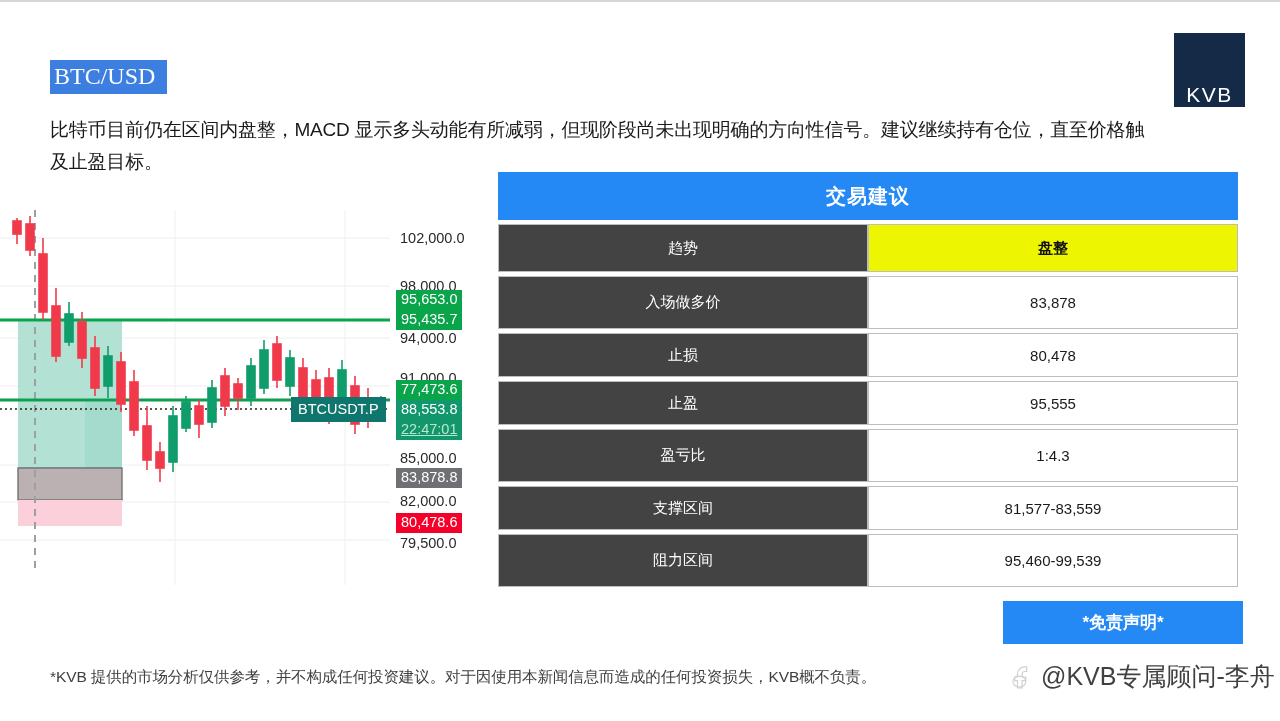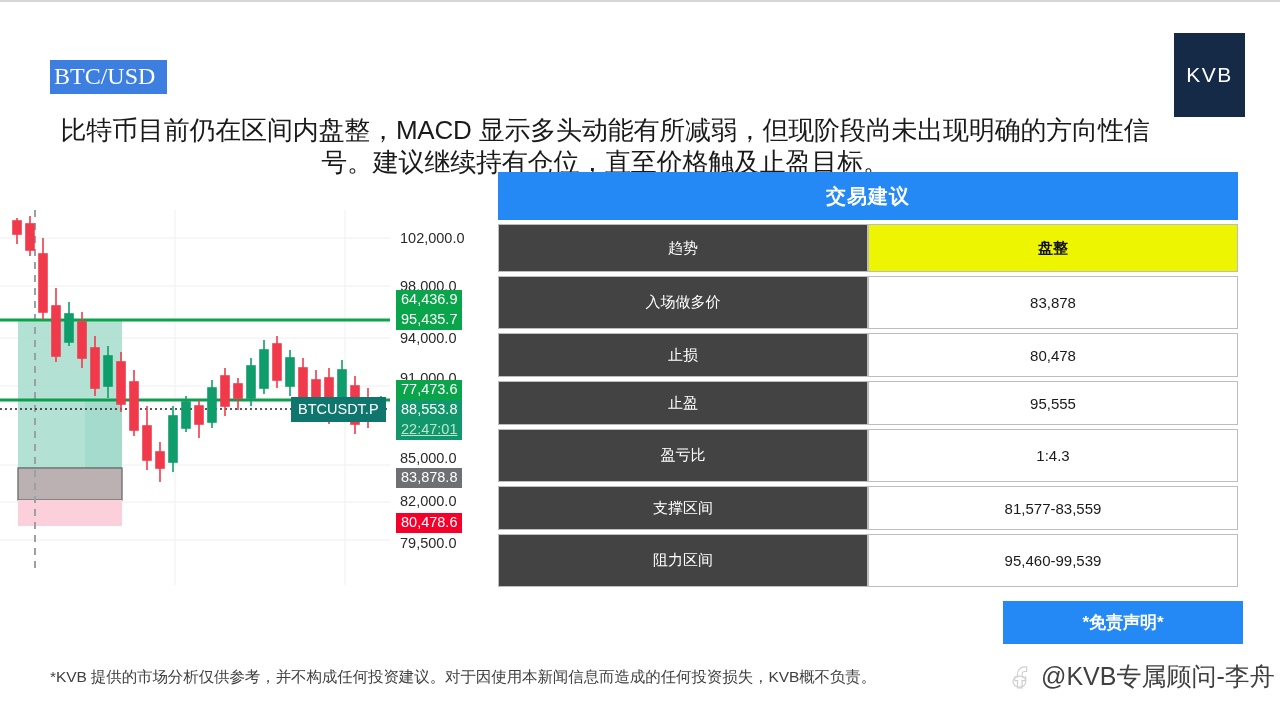--- a/index.html
+++ b/index.html
@@ -14,46 +14,45 @@
 
   
   .top-rule {
     position: absolute; left: 0; top: 0; width: 1280px; height: 2px;
     background: #d6d6d6;
   }
 
   
   .logo-box {
     position: absolute; left: 1174px; top: 33px;
-    width: 71px; height: 84px;
+    width: 71px; height: 74px;
     background: #152a47;
-    display: flex; align-items: center; justify-content: center;
+    display: flex; align-items: flex-end; justify-content: center;
   }
   .logo-text {
     color: #ffffff; font-size: 21px; letter-spacing: 1.5px;
     font-family: "Liberation Sans", sans-serif; font-weight: 400;
   }
 
   
   .pair-title {
     position: absolute; left: 50px; top: 60px;
     background: #3d7fe0; color: #ffffff;
     font-size: 24px; line-height: 30px;
     padding: 1px 12px 3px 4px;
     letter-spacing: 0px;
     font-family: Liberation Serif, serif;
   }
 
   
   .description {
     position: absolute; left: 50px; top: 114px; width: 1110px;
-    font-size: 26px; line-height: 32px; color: #1a1a1a;
+    font-size: 19px; line-height: 32px; color: #1a1a1a;
     font-family: "Liberation Sans", "DejaVu Sans", sans-serif;
     letter-spacing: -0.2px;
-    text-align: center;
   }
 
   
   .chart-wrap {
     position: absolute; left: 0px; top: 210px;
     width: 480px; height: 375px;
   }
   .chart-svg { display: block; }
 
   
@@ -283,21 +282,21 @@
         </g>
       </g>
     </svg>
 
     <div class="sym-pill" style="left:291px; top:187px;">BTCUSDT.P</div>
   </div>
 
   <div class="axis-labels">
     <span class="ax-txt" style="left:8px;  top:20px;">102,000.0</span>
     <span class="ax-txt" style="left:8px;  top:68px;">98,000.0</span>
-    <span class="ax-badge bg-green" style="left:4px; top:80px;">64,436.9</span>
+    <span class="ax-badge bg-green" style="left:4px; top:80px;">95,653.0</span>
     <span class="ax-badge bg-green" style="left:4px; top:100px;">95,435.7</span>
     <span class="ax-txt" style="left:8px;  top:120px;">94,000.0</span>
     <span class="ax-txt" style="left:8px;  top:160px;">91,000.0</span>
     <span class="ax-badge bg-green" style="left:4px; top:170px;">77,473.6</span>
     <span class="ax-badge bg-teal" style="left:4px; top:190px;">88,553.8</span>
     <span class="ax-badge bg-teal tl-sub" style="left:4px; top:210px;">22:47:01</span>
     <span class="ax-txt" style="left:8px;  top:240px;">85,000.0</span>
     <span class="ax-badge bg-gray" style="left:4px; top:258px;">83,878.8</span>
     <span class="ax-txt" style="left:8px;  top:283px;">82,000.0</span>
     <span class="ax-badge bg-red" style="left:4px; top:303px;">80,478.6</span>

